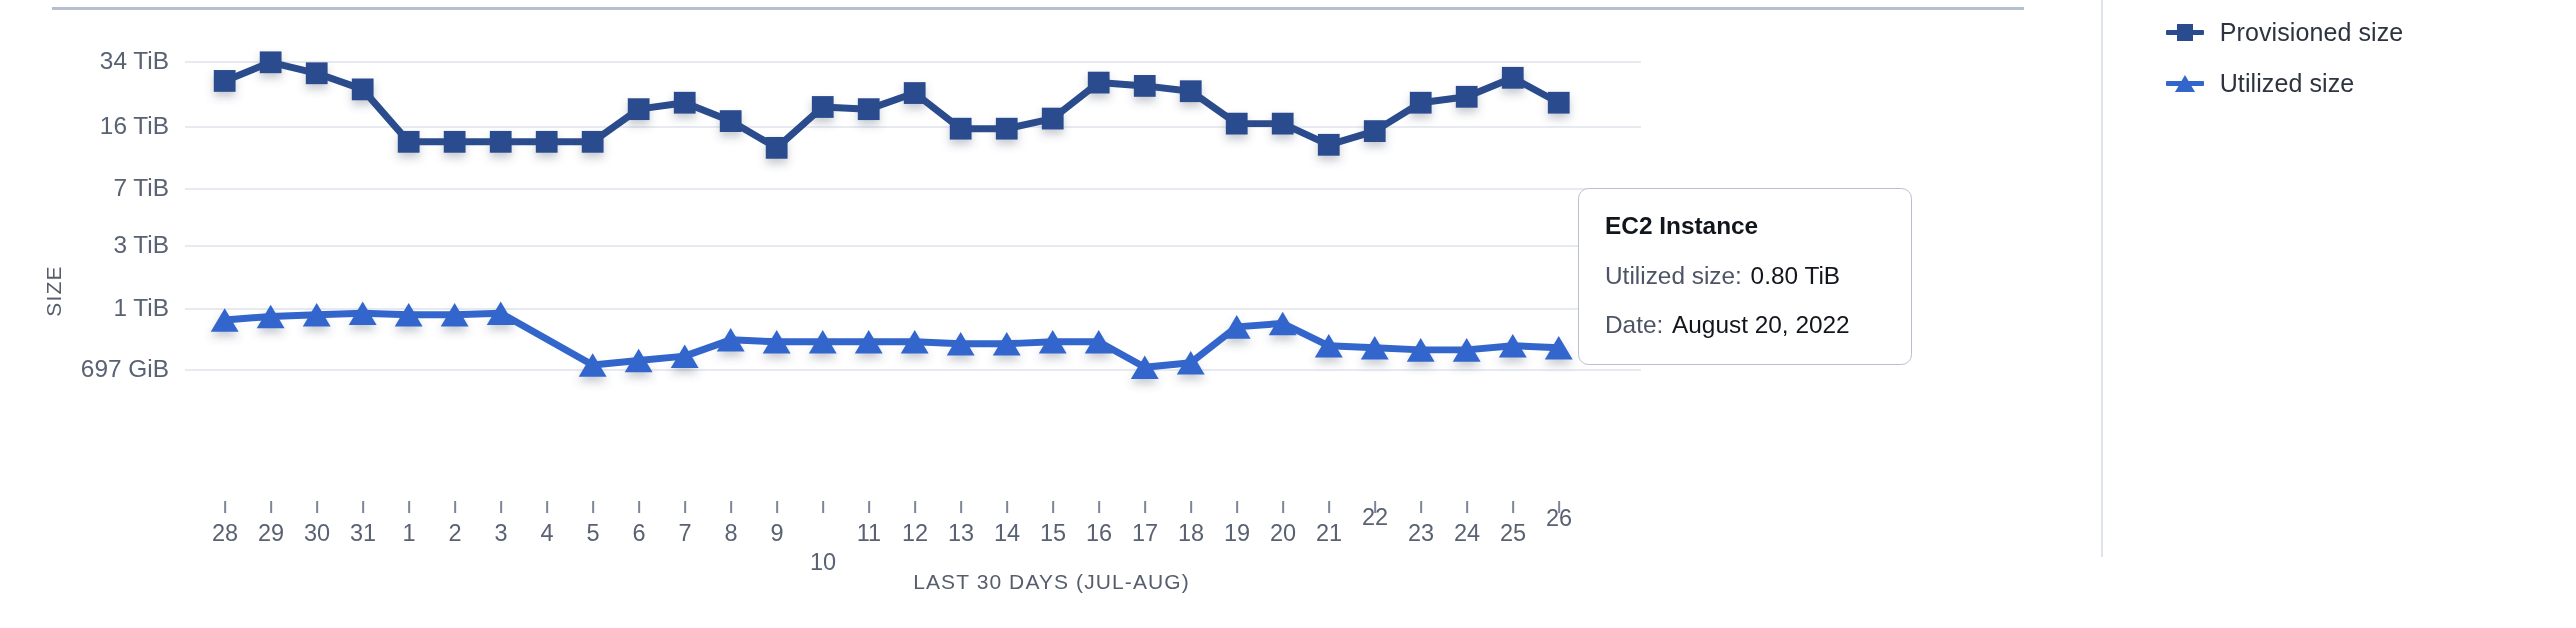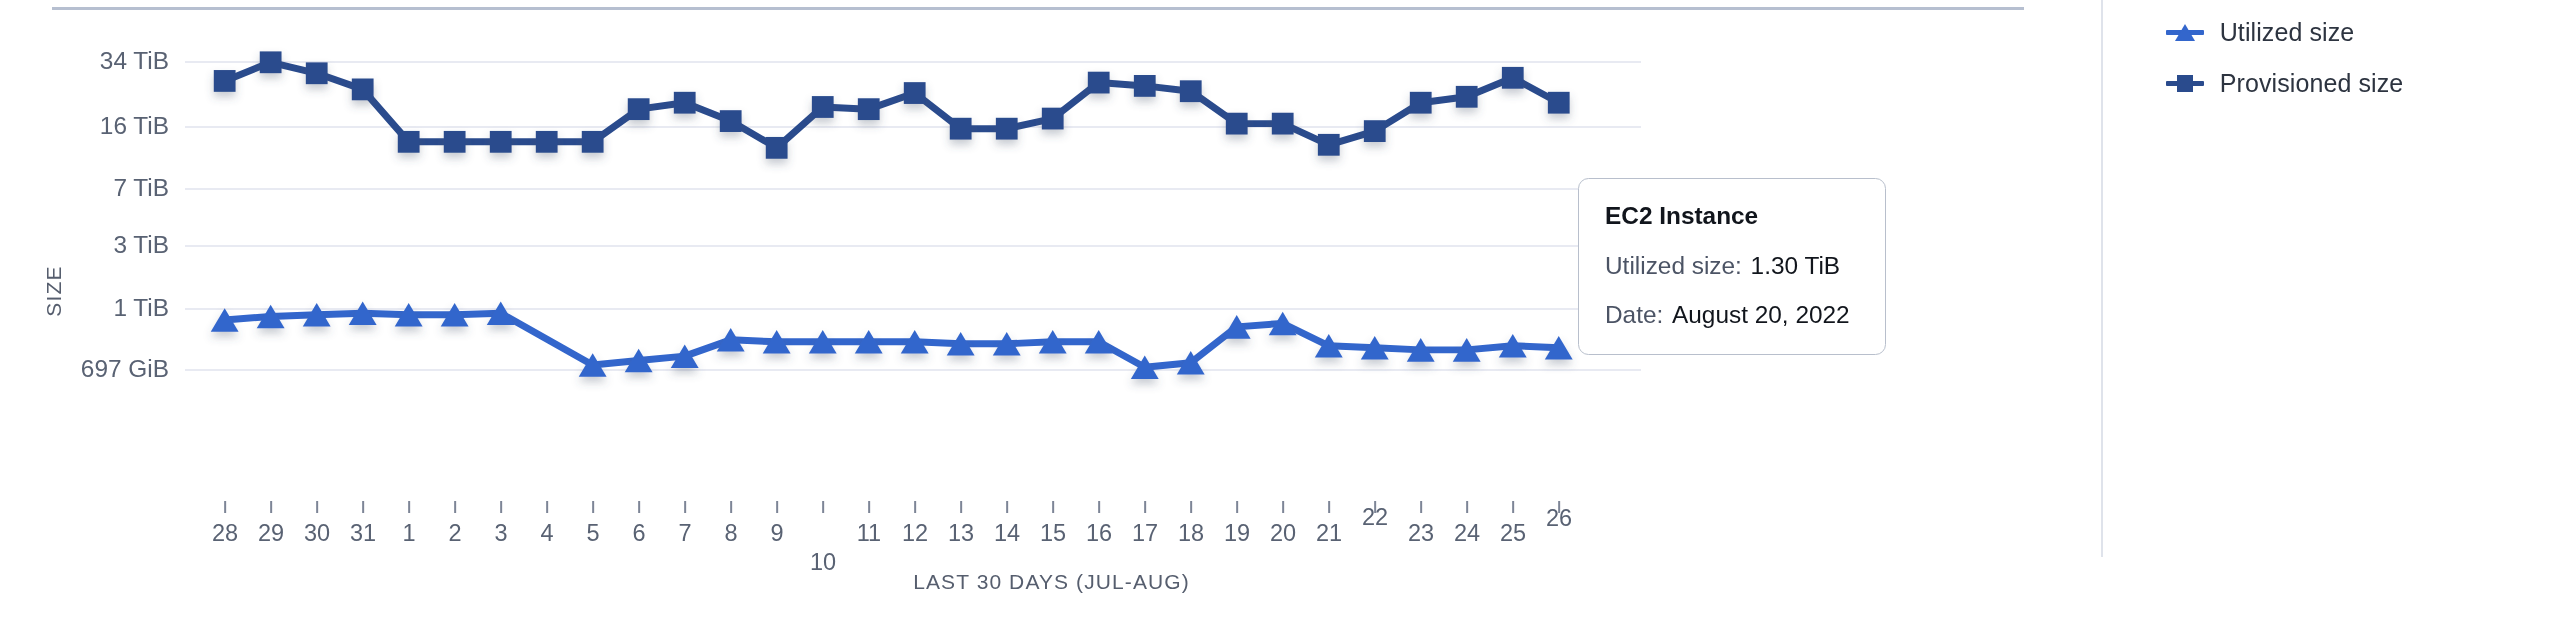--- a/index.html
+++ b/index.html
@@ -161,22 +161,22 @@
     left: 0; top: 0;
     width: 2103px;
     height: 629px;
     overflow: visible;
   }
 
   
   #tooltip {
     position: absolute;
     left: 1578px;
-    top: 178px;
-    width: 308px;
+    top: 188px;
+    width: 334px;
     box-sizing: border-box;
     background: #ffffff;
     border: 1.7px solid #b8bfcc;
     border-radius: 10.5px;
     padding: 22.6px 26px 24.4px 26px;
   }
   #tooltip .tt-title {
     font-size: 24.4px;
     font-weight: bold;
     color: #11151c;
@@ -362,35 +362,35 @@
               <polygon points="1737.2,383.4 1721.2,410.4 1753.2,410.4" fill="#3366cc"></polygon>
               <polygon points="1790.0,385.7 1774.0,412.7 1806.0,412.7" fill="#3366cc"></polygon>
             </g>
           </g>
         </g>
     </svg>
   </div>
 
   <div id="tooltip">
     <div class="tt-title">EC2 Instance</div>
-    <div class="tt-row"><span>Utilized size:</span><span class="tt-val">1.30 TiB</span></div>
+    <div class="tt-row"><span>Utilized size:</span><span class="tt-val">0.80 TiB</span></div>
     <div class="tt-row"><span>Date:</span><span class="tt-val">August 20, 2022</span></div>
   </div>
 
   <div id="legend">
+      <div class="legend-row">
+        <span class="legend-mark">
+          <span class="lm-line" style="background: rgb(42, 75, 141);"></span>
+          <span class="lm-square" style="background: rgb(42, 75, 141);"></span>
+        </span>
+        <span class="legend-label">Provisioned size</span>
+      </div>
       <div class="legend-row">
         <span class="legend-mark">
           <span class="lm-line" style="background: rgb(51, 102, 204);"></span>
           <span class="lm-tri" style="border-bottom: 17.4px solid rgb(51, 102, 204);"></span>
         </span>
         <span class="legend-label">Utilized size</span>
       </div>
-      <div class="legend-row">
-        <span class="legend-mark">
-          <span class="lm-line" style="background: rgb(42, 75, 141);"></span>
-          <span class="lm-square" style="background: rgb(42, 75, 141);"></span>
-        </span>
-        <span class="legend-label">Provisioned size</span>
-      </div>
     </div>
 
 </div>
 
 
 </body></html>

